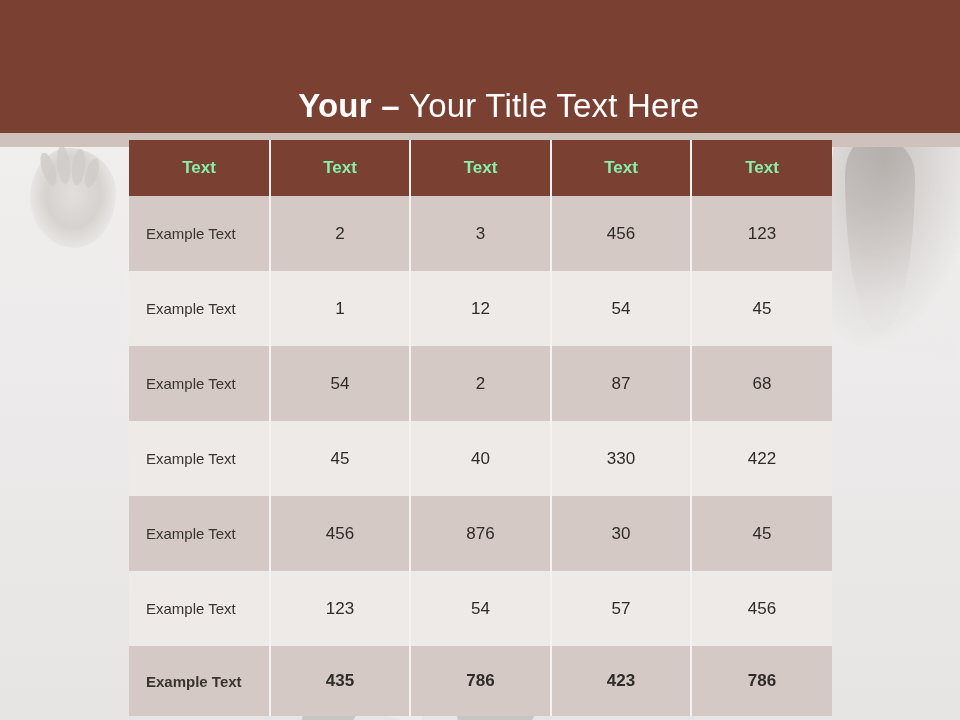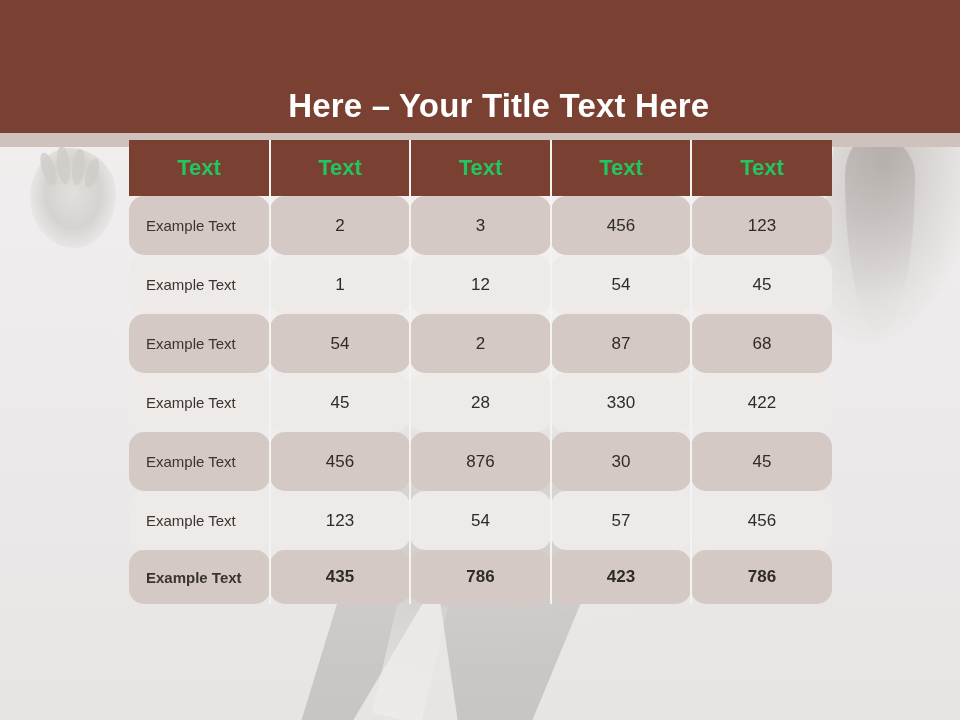--- a/index.html
+++ b/index.html
@@ -111,21 +111,21 @@
     color: #ffffff;
     font-size: 33px;
     line-height: 40px;
     letter-spacing: 0.2px;
     white-space: pre;
   }
   .title-text .t-bold {
     font-weight: bold;
   }
   .title-text .t-light {
-    font-weight: bold;
+    font-weight: normal;
   }
 
   
   .table-wrap {
     position: absolute;
     left: 129px;
     top: 140px;
     width: 703px;
   }
   table.data-table {
@@ -134,38 +134,37 @@
     table-layout: fixed;
   }
   table.data-table col.c0 { width: 141px; }
   table.data-table col.c1 { width: 140px; }
   table.data-table col.c2 { width: 141px; }
   table.data-table col.c3 { width: 140px; }
   table.data-table col.c4 { width: 141px; }
 
   table.data-table th {
     background: #7a4133;
-    color: #22c55e;
-    font-size: 22px;
+    color: #86efac;
+    font-size: 17px;
     font-weight: bold;
     height: 56px;
     text-align: center;
     border-right: 2px solid #f5f3f2;
     padding: 0;
   }
   table.data-table th:last-child { border-right: none; }
 
   table.data-table td {
     height: 59px;
     text-align: center;
     font-size: 17px;
     color: #2f2b29;
     border-right: 2px solid #f5f3f2;
-    padding: 0;
-    border-radius: 15px;
+    padding: 8px;
   }
   table.data-table td:last-child { border-right: none; }
   table.data-table td.first-col {
     text-align: left;
     padding-left: 17px;
     font-size: 15px;
     color: #3a3431;
   }
   tr.row-dark td { background: #d4c9c4; }
   tr.row-light td { background: #eeeae8; }
@@ -191,21 +190,21 @@
     <div class="bg-finger" style="left:86px; top:158px; width:12px; height:30px; transform:rotate(16deg);"></div>
     <div class="bg-body"></div>
     <div class="bg-leg-gap"></div>
     <div class="bg-vignette"></div>
   </div>
 
   <div class="title-band"></div>
   <div class="title-underline"></div>
 
   <div class="title-text">
-    <span class="t-bold">Here – </span><span class="t-light">Your Title Text Here</span>
+    <span class="t-bold">Your – </span><span class="t-light">Your Title Text Here</span>
   </div>
 
   <div class="table-wrap">
     <table class="data-table">
       <colgroup>
         <col class="c0">
           <col class="c1">
           <col class="c2">
           <col class="c3">
           <col class="c4">
@@ -237,21 +236,21 @@
         <tr class="row-dark">
           <td class="first-col">Example Text</td>
           <td>54</td>
           <td>2</td>
           <td>87</td>
           <td>68</td>
         </tr>
         <tr class="row-light">
           <td class="first-col">Example Text</td>
           <td>45</td>
-          <td>28</td>
+          <td>40</td>
           <td>330</td>
           <td>422</td>
         </tr>
         <tr class="row-dark">
           <td class="first-col">Example Text</td>
           <td>456</td>
           <td>876</td>
           <td>30</td>
           <td>45</td>
         </tr>

